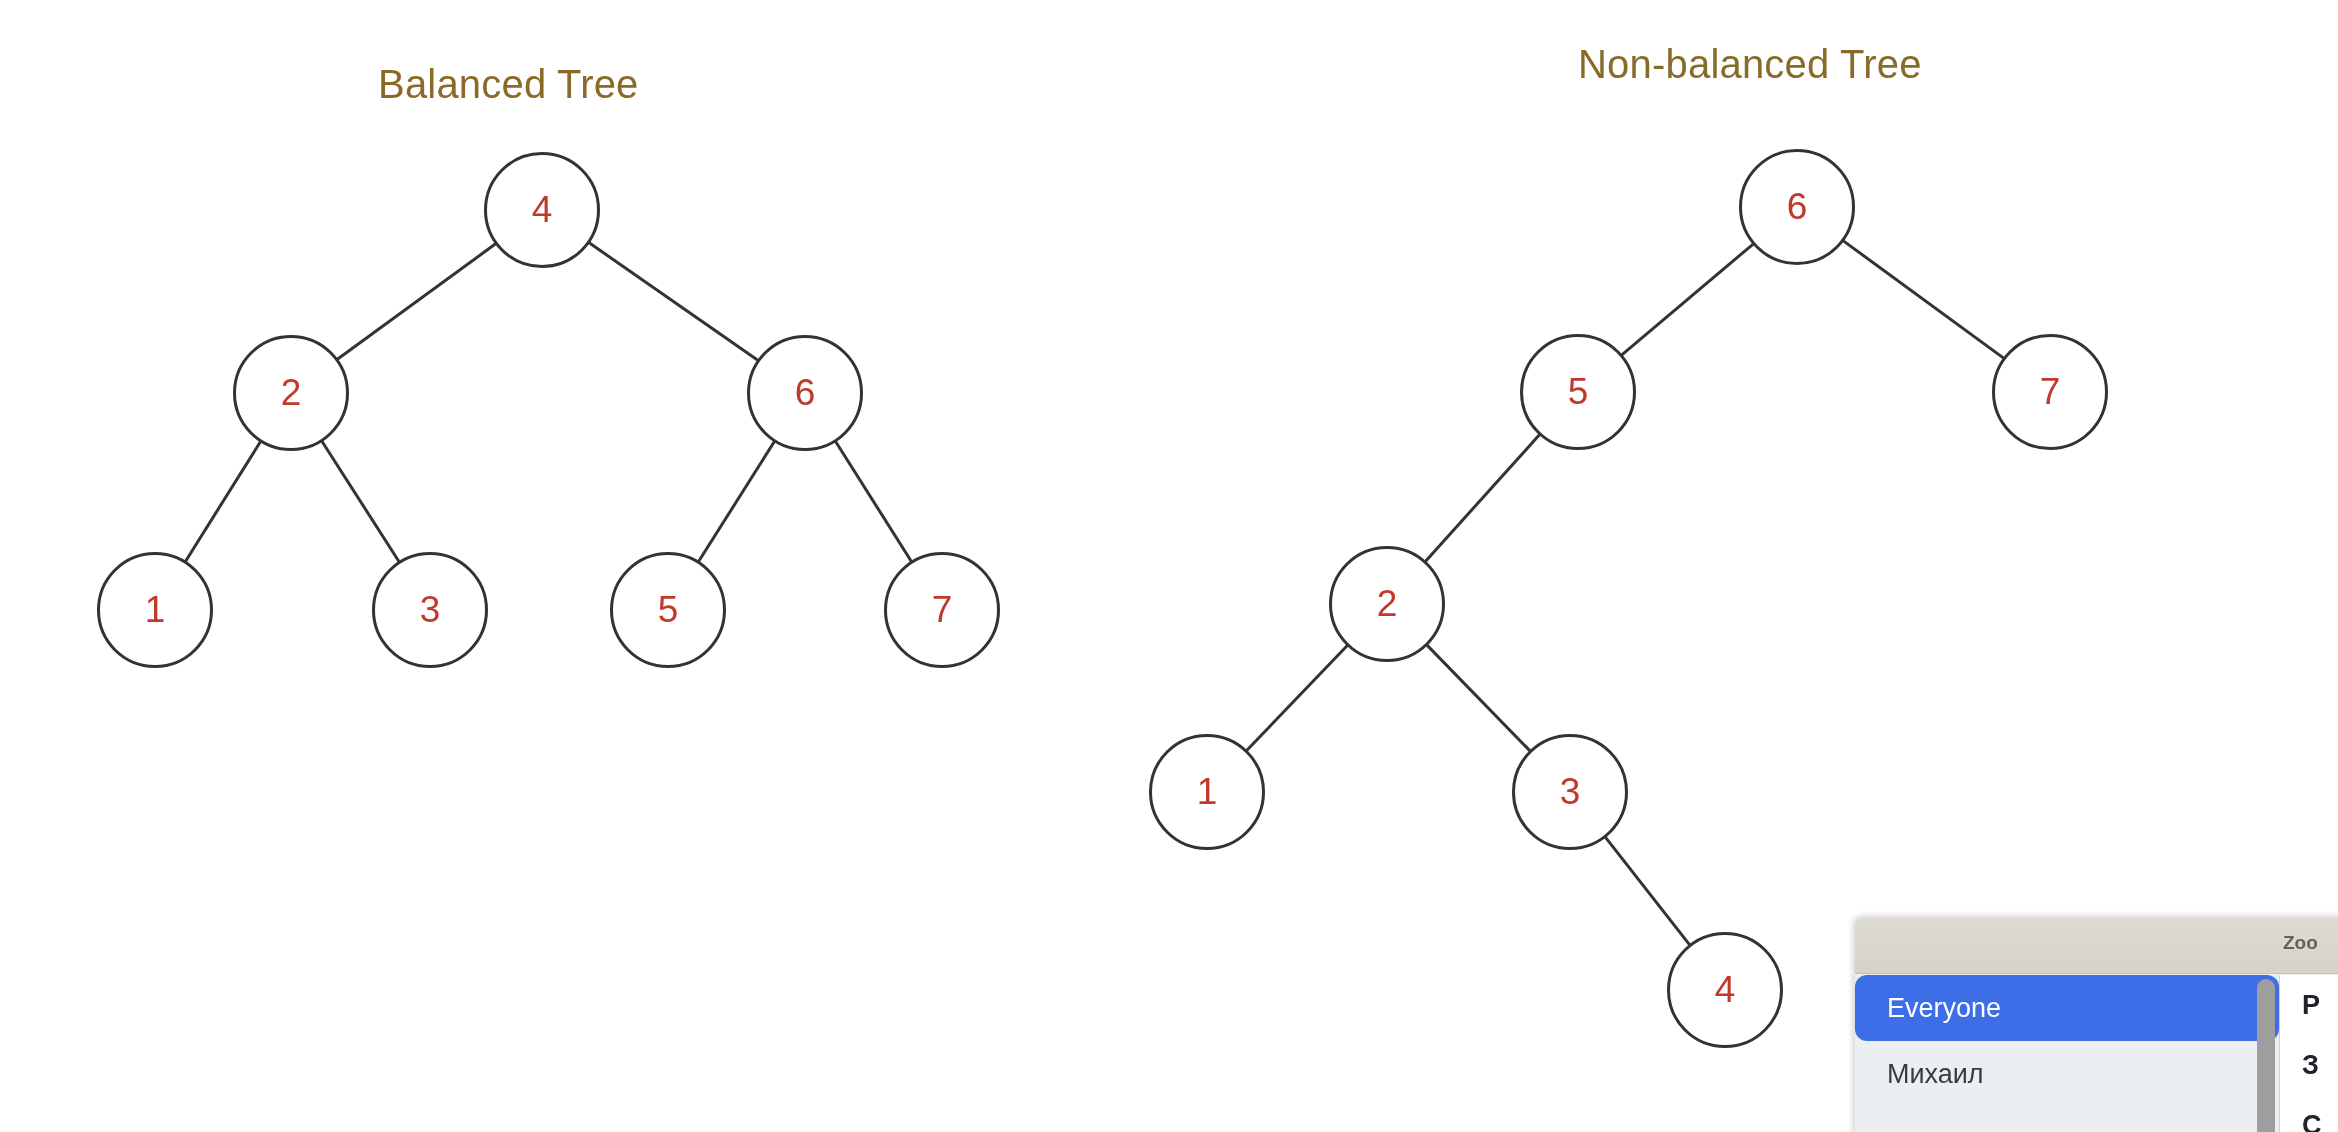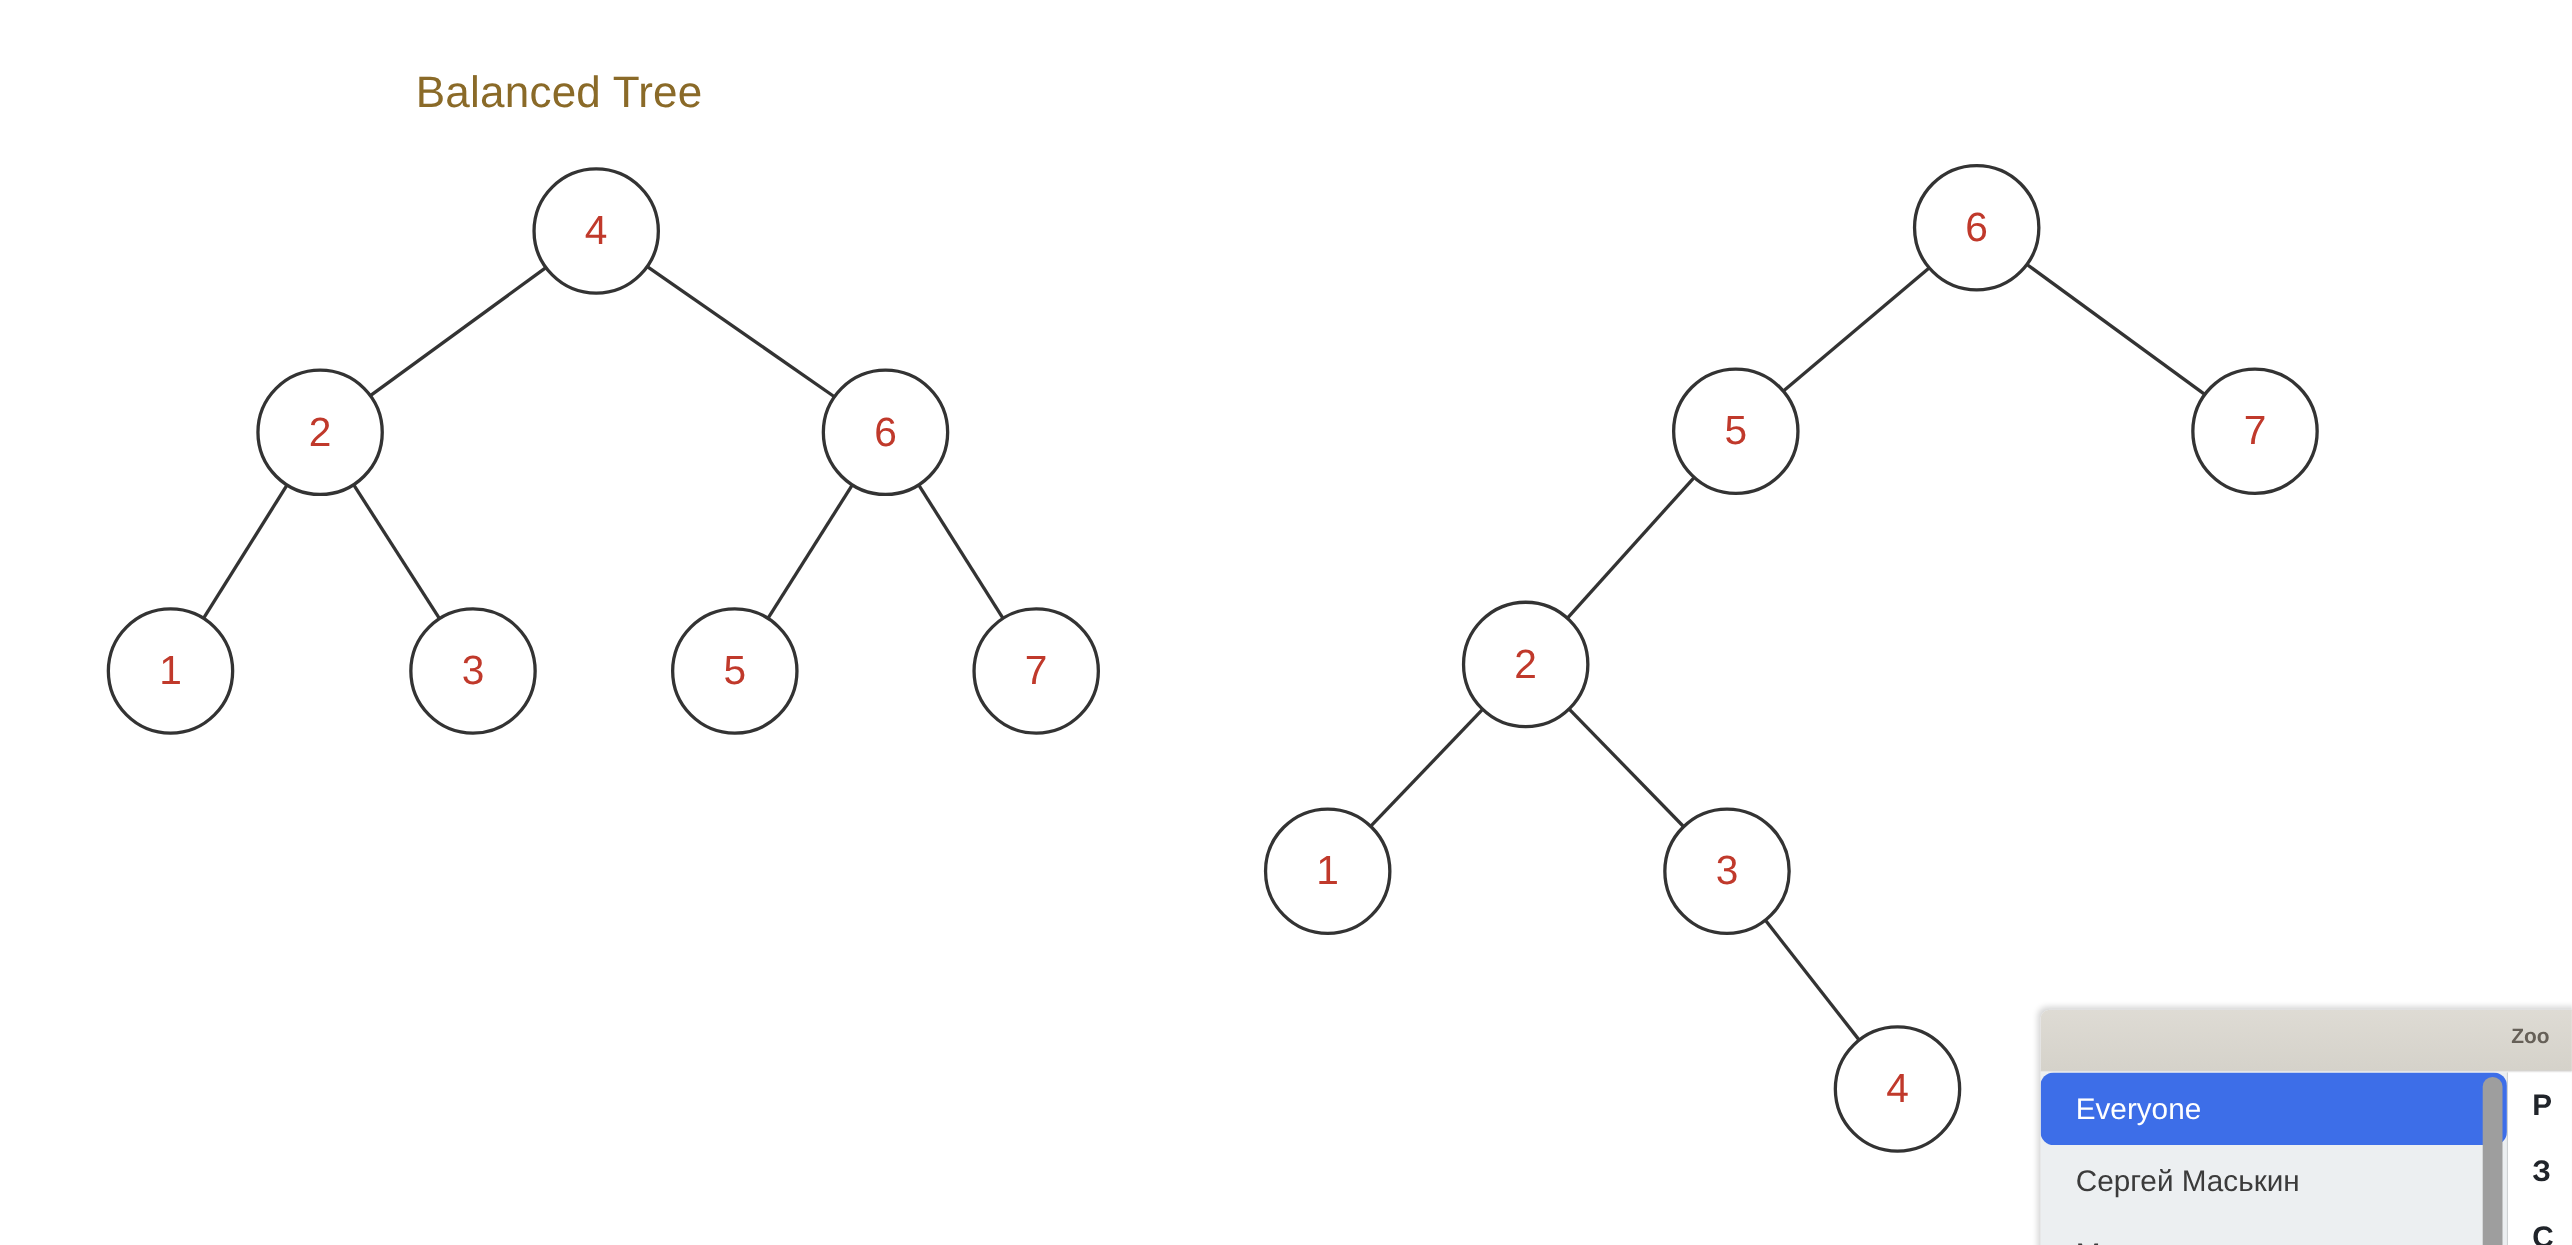--- a/index.html
+++ b/index.html
@@ -153,20 +153,21 @@
       <line x1="1753.4568294443122" y1="243.7830436201015" x2="1621.5431705556878" y2="355.2169563798985" stroke="#333333" stroke-width="3"></line>
       <line x1="1843.0112956182516" y1="240.64462327816818" x2="2003.9887043817484" y2="358.3553767218318" stroke="#333333" stroke-width="3"></line>
       <line x1="1539.846943182096" y1="434.3478955256315" x2="1425.153056817904" y2="561.6521044743685" stroke="#333333" stroke-width="3"></line>
       <line x1="1347.5804245498173" y1="645.171556581302" x2="1246.4195754501827" y2="750.828443418698" stroke="#333333" stroke-width="3"></line>
       <line x1="1426.758280768785" y1="644.8445725930687" x2="1530.241719231215" y2="751.1554274069313" stroke="#333333" stroke-width="3"></line>
       <line x1="1605.1356827599539" y1="836.8830012030378" x2="1689.8643172400461" y2="945.1169987969622" stroke="#333333" stroke-width="3"></line>
     </svg>
 
   <div class="tree-title" id="title-balanced">Balanced Tree</div>
 
+  <div class="tree-title" id="title-nonbalanced">Non-balanced Tree</div>
 
   <div id="nodes-layer">
       <div class="tree-node" style="left: 484px; top: 152px; width: 116px; height: 116px; border-color: rgb(51, 51, 51); background: rgb(255, 255, 255); color: rgb(192, 57, 43);">4</div>
       <div class="tree-node" style="left: 233px; top: 335px; width: 116px; height: 116px; border-color: rgb(51, 51, 51); background: rgb(255, 255, 255); color: rgb(192, 57, 43);">2</div>
       <div class="tree-node" style="left: 747px; top: 335px; width: 116px; height: 116px; border-color: rgb(51, 51, 51); background: rgb(255, 255, 255); color: rgb(192, 57, 43);">6</div>
       <div class="tree-node" style="left: 97px; top: 552px; width: 116px; height: 116px; border-color: rgb(51, 51, 51); background: rgb(255, 255, 255); color: rgb(192, 57, 43);">1</div>
       <div class="tree-node" style="left: 372px; top: 552px; width: 116px; height: 116px; border-color: rgb(51, 51, 51); background: rgb(255, 255, 255); color: rgb(192, 57, 43);">3</div>
       <div class="tree-node" style="left: 610px; top: 552px; width: 116px; height: 116px; border-color: rgb(51, 51, 51); background: rgb(255, 255, 255); color: rgb(192, 57, 43);">5</div>
       <div class="tree-node" style="left: 884px; top: 552px; width: 116px; height: 116px; border-color: rgb(51, 51, 51); background: rgb(255, 255, 255); color: rgb(192, 57, 43);">7</div>
       <div class="tree-node" style="left: 1739px; top: 149px; width: 116px; height: 116px; border-color: rgb(51, 51, 51); background: rgb(255, 255, 255); color: rgb(192, 57, 43);">6</div>
@@ -183,21 +184,20 @@
 
   <div id="zoom-titlebar">
     <div id="zoom-title-text">Zoo</div>
   </div>
 
   <div id="zoom-body">
 
     <div id="participant-list">
       <div id="participant-items">
           <div class="participant-item selected" style="background: rgb(61, 110, 232); border-radius: 12px;">Everyone</div>
-          <div class="participant-item">Сергей Маськин</div>
           <div class="participant-item">Михаил</div>
         </div>
       <div id="list-scrollbar"></div>
     </div>
 
     <div id="zoom-right-pane">
       <div id="message-lines">
           <div class="right-pane-line">Р</div>
           <div class="right-pane-line">З</div>
           <div class="right-pane-line">С</div>

